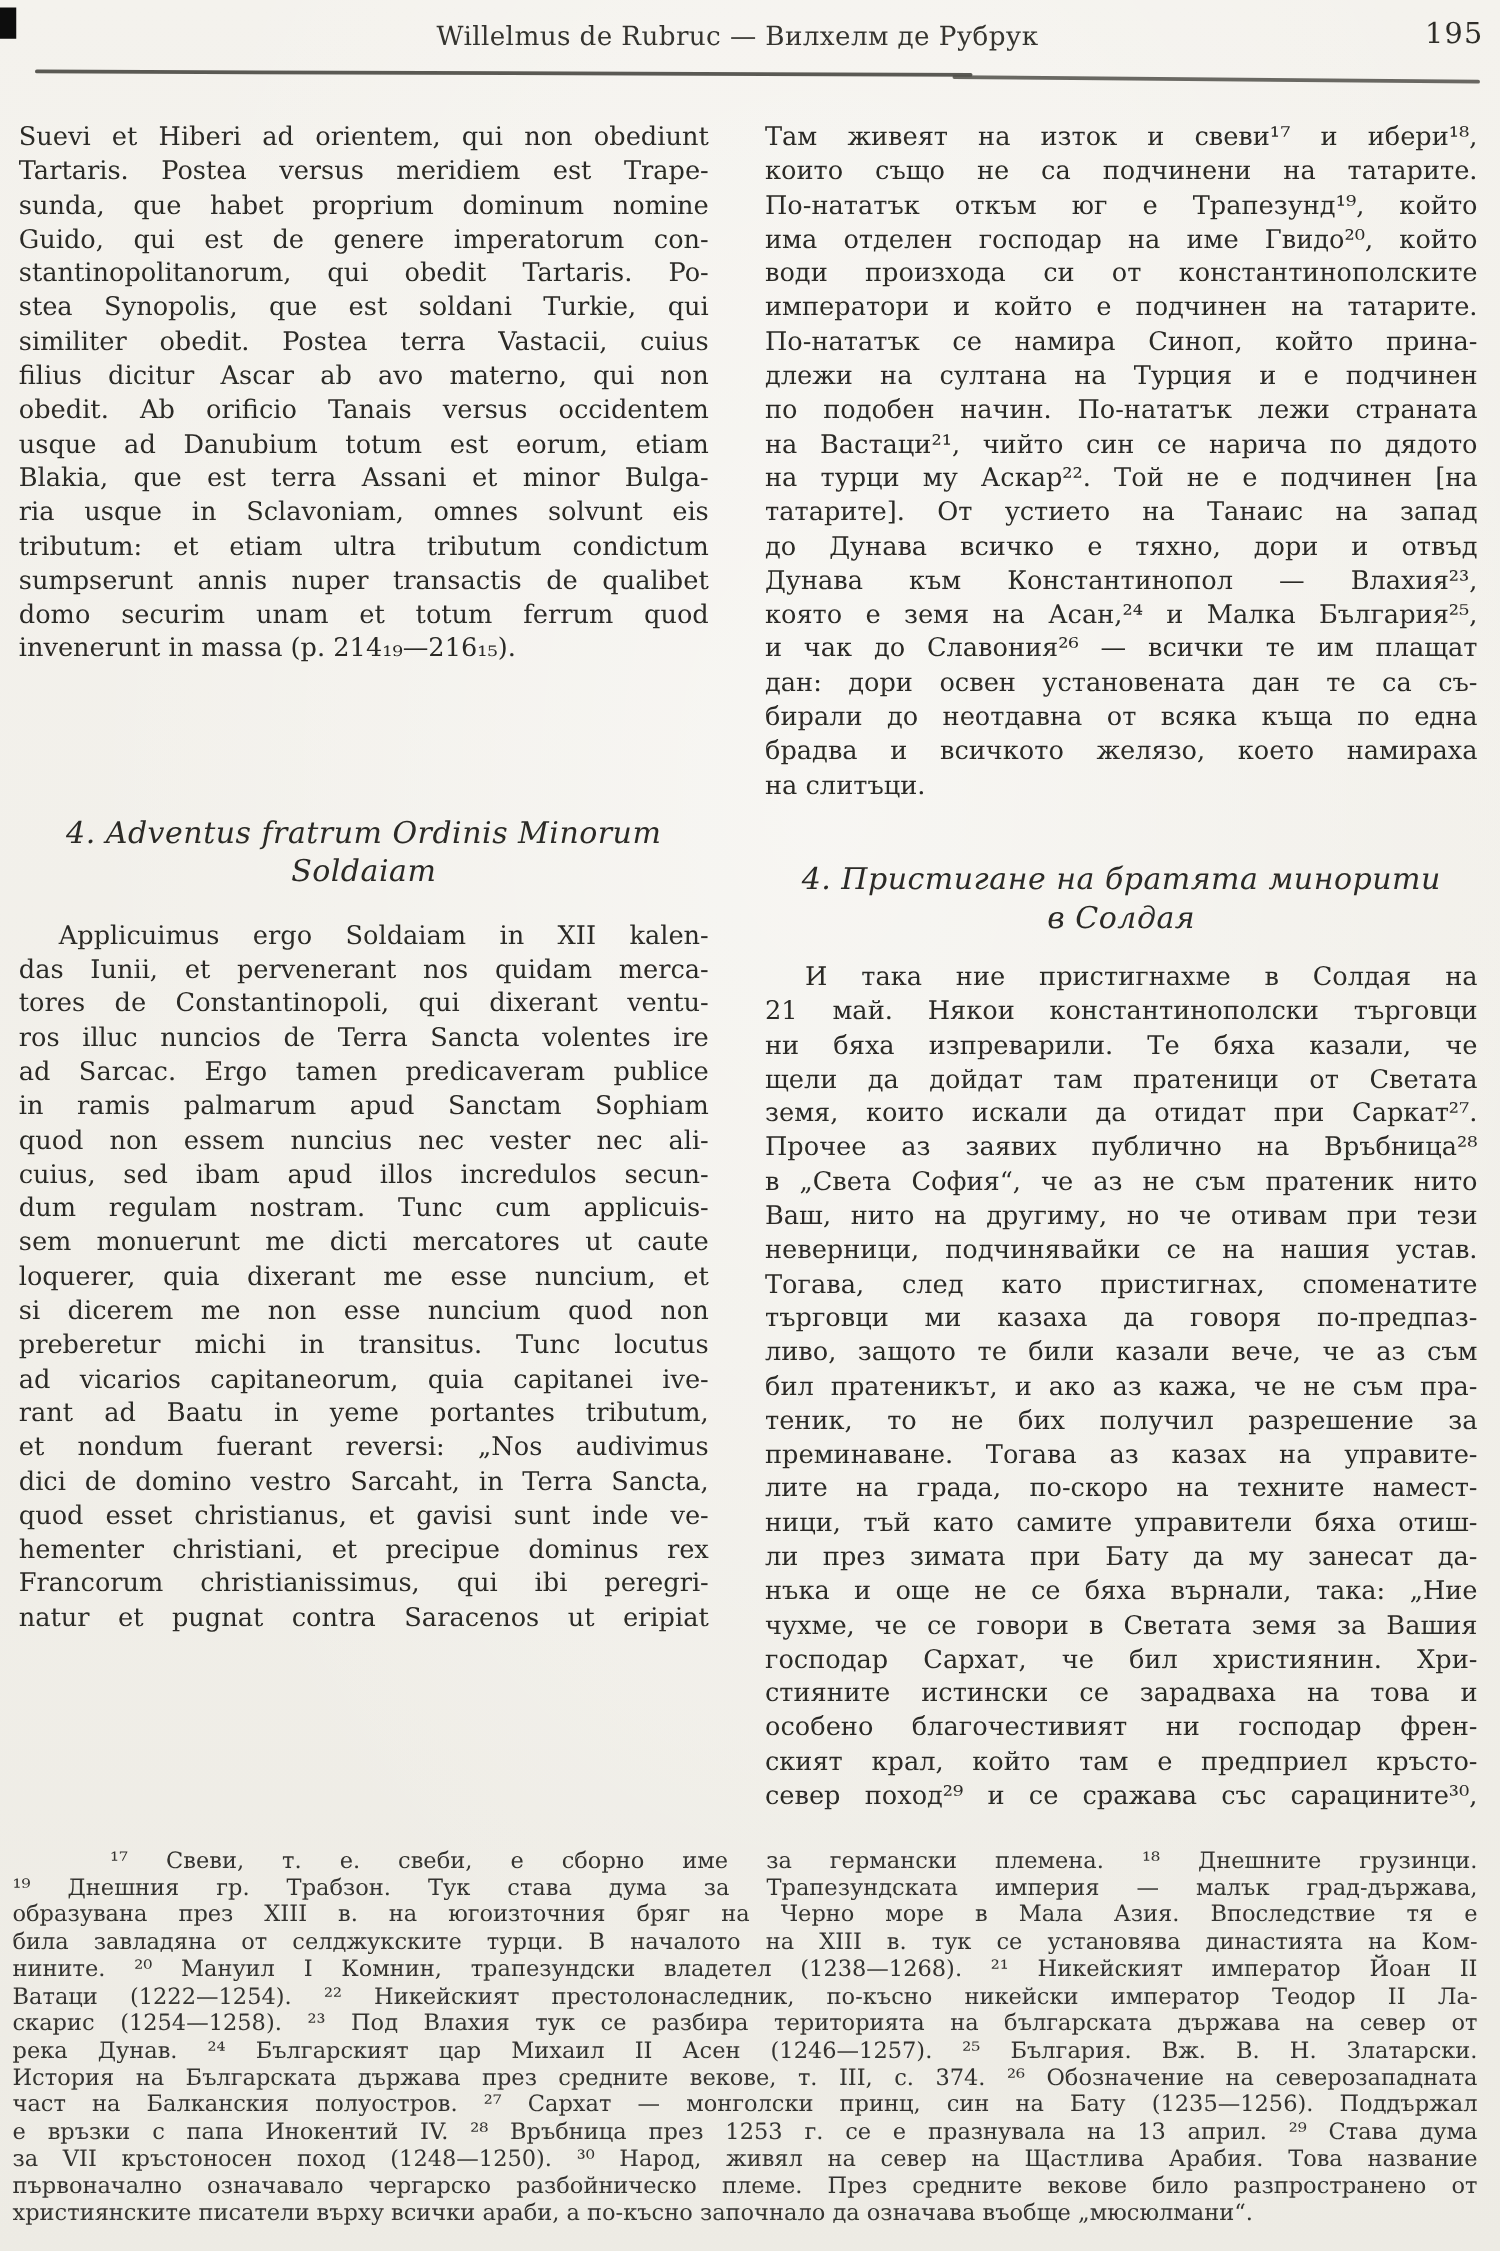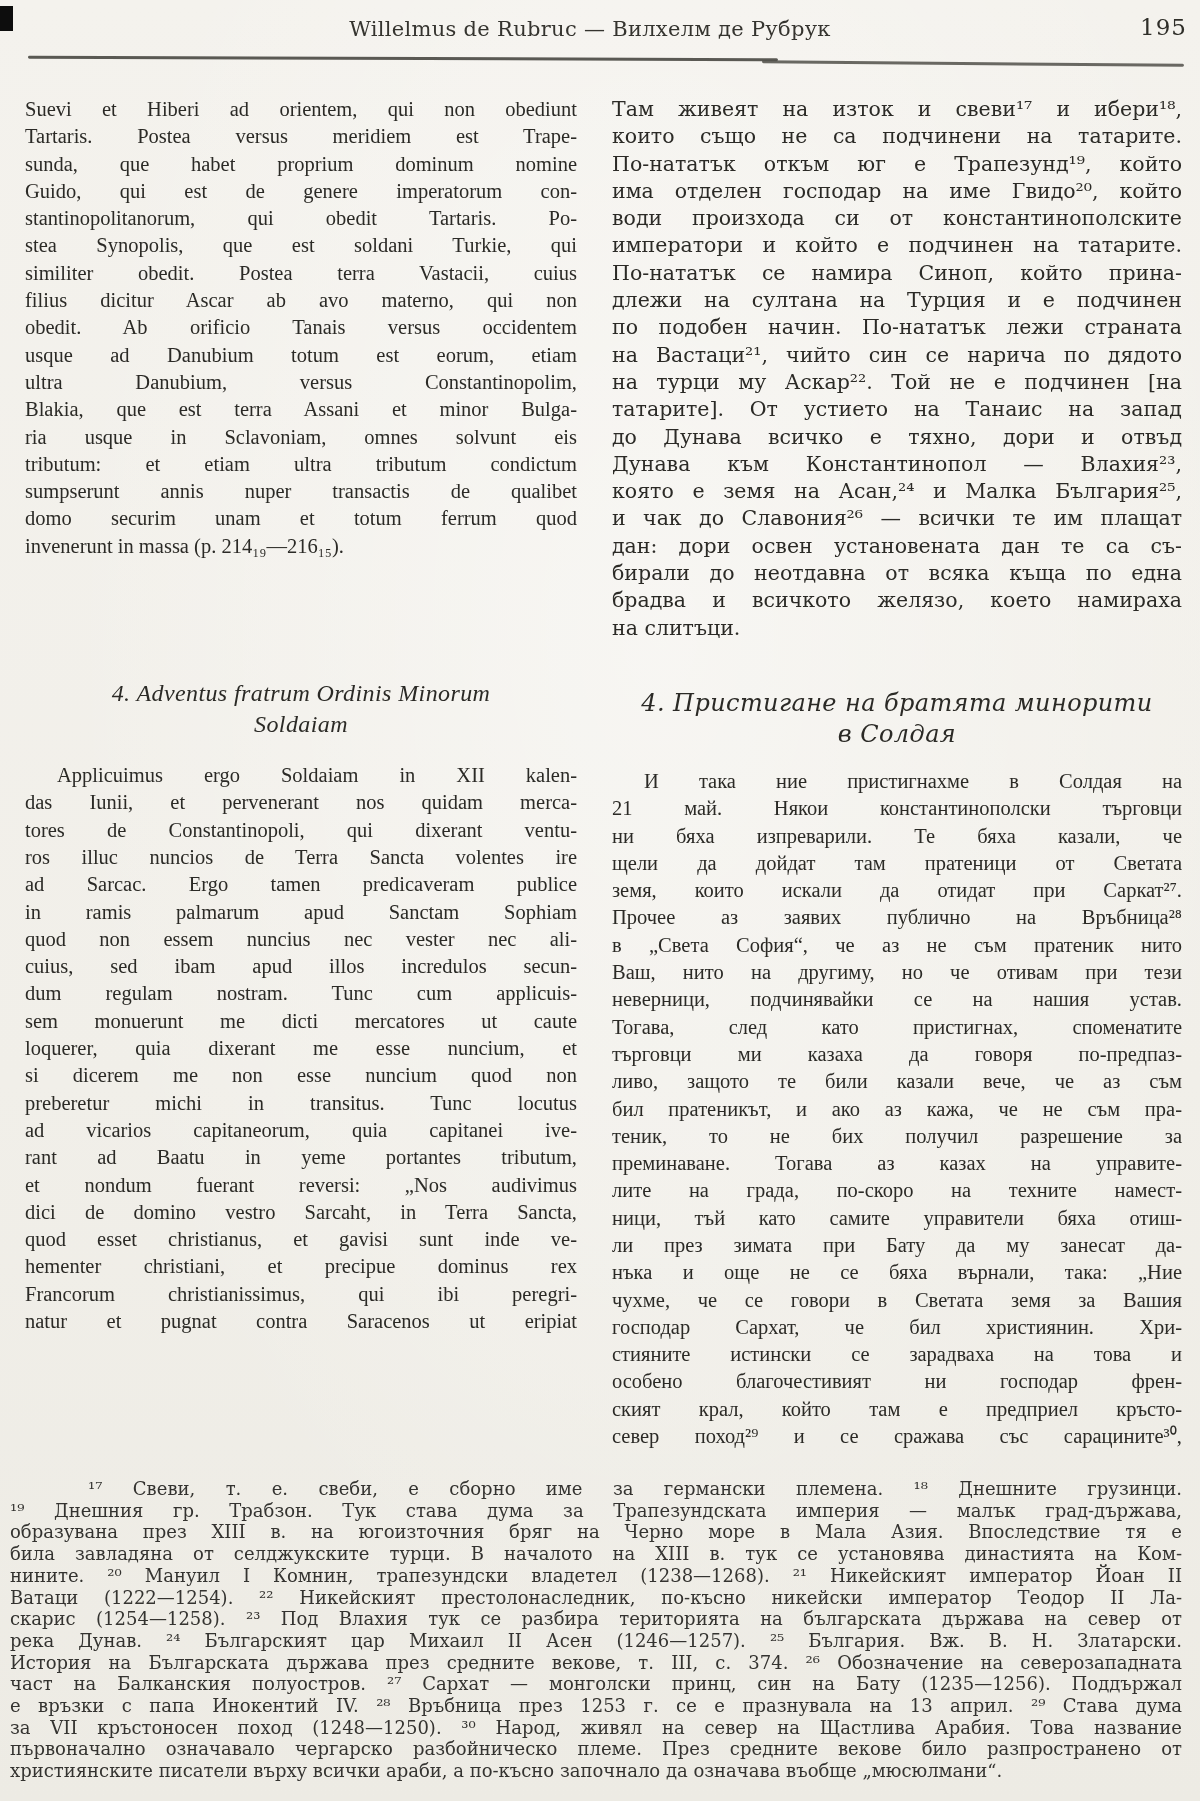--- a/index.html
+++ b/index.html
@@ -16,33 +16,33 @@
     font-size:21px;letter-spacing:.3px;color:#35342f;white-space:nowrap;
   }
   .page-number{
     position:absolute;top:14px;left:1140px;font-size:23px;letter-spacing:1px;color:#2f2e29;
   }
   .rule-1{position:absolute;top:57px;left:28px;width:750px;height:3px;background:#44433e;transform:rotate(.2deg);border-radius:2px;opacity:.88;}
   .rule-2{position:absolute;top:62px;left:762px;width:422px;height:3px;background:#504f49;transform:rotate(.5deg);border-radius:2px;opacity:.85;}
   .corner-mark{position:absolute;top:6px;left:0;width:13px;height:25px;background:#0d0d0d;}
 
   .col{position:absolute;top:96px;font-size:20.5px;line-height:27.3px;}
-  .col-left{left:25px;width:552px;font-family:Liberation Serif, serif;}
+  .col-left{left:15px;width:552px;}
   .col-right{left:612px;width:570px;}
 
   .justify .ln{text-align:justify;text-align-last:justify;}
   .justify.ended .ln:last-child{text-align-last:left;}
   .indent-first .ln:first-child{text-indent:32px;}
 
   .section-heading{font-style:italic;font-size:24px;line-height:31px;letter-spacing:.4px;}
   .section-heading .ln{text-align:center;}
   .col-left .section-heading{margin-top:118px;}
   .col-right .section-heading{margin-top:46px;}
   .col-left .para2{margin-top:22px;}
-  .col-right .para2{margin-top:18px;font-family:Liberation Serif, serif;}
+  .col-right .para2{margin-top:18px;}
 
   .footnotes{
     position:absolute;top:1478px;left:10px;width:1172px;
     font-size:18px;line-height:21.7px;color:#343330;
   }
   .footnotes .ln:first-child{text-indent:78px;}
 </style>
 </head>
 <body>
 
@@ -62,21 +62,20 @@
         <div class="ln">Suevi et Hiberi ad orientem, qui non obediunt</div>
         <div class="ln">Tartaris. Postea versus meridiem est Trape-</div>
         <div class="ln">sunda, que habet proprium dominum nomine</div>
         <div class="ln">Guido, qui est de genere imperatorum con-</div>
         <div class="ln">stantinopolitanorum, qui obedit Tartaris. Po-</div>
         <div class="ln">stea Synopolis, que est soldani Turkie, qui</div>
         <div class="ln">similiter obedit. Postea terra Vastacii, cuius</div>
         <div class="ln">filius dicitur Ascar ab avo materno, qui non</div>
         <div class="ln">obedit. Ab orificio Tanais versus occidentem</div>
         <div class="ln">usque ad Danubium totum est eorum, etiam</div>
-        <div class="ln">ultra Danubium, versus Constantinopolim,</div>
         <div class="ln">Blakia, que est terra Assani et minor Bulga-</div>
         <div class="ln">ria usque in Sclavoniam, omnes solvunt eis</div>
         <div class="ln">tributum: et etiam ultra tributum condictum</div>
         <div class="ln">sumpserunt annis nuper transactis de qualibet</div>
         <div class="ln">domo securim unam et totum ferrum quod</div>
         <div class="ln">invenerunt in massa (p. 214₁₉—216₁₅).</div>
       </div>
     <div class="section-heading">
         <div class="ln">4. Adventus fratrum Ordinis Minorum</div>
         <div class="ln">Soldaiam</div>

